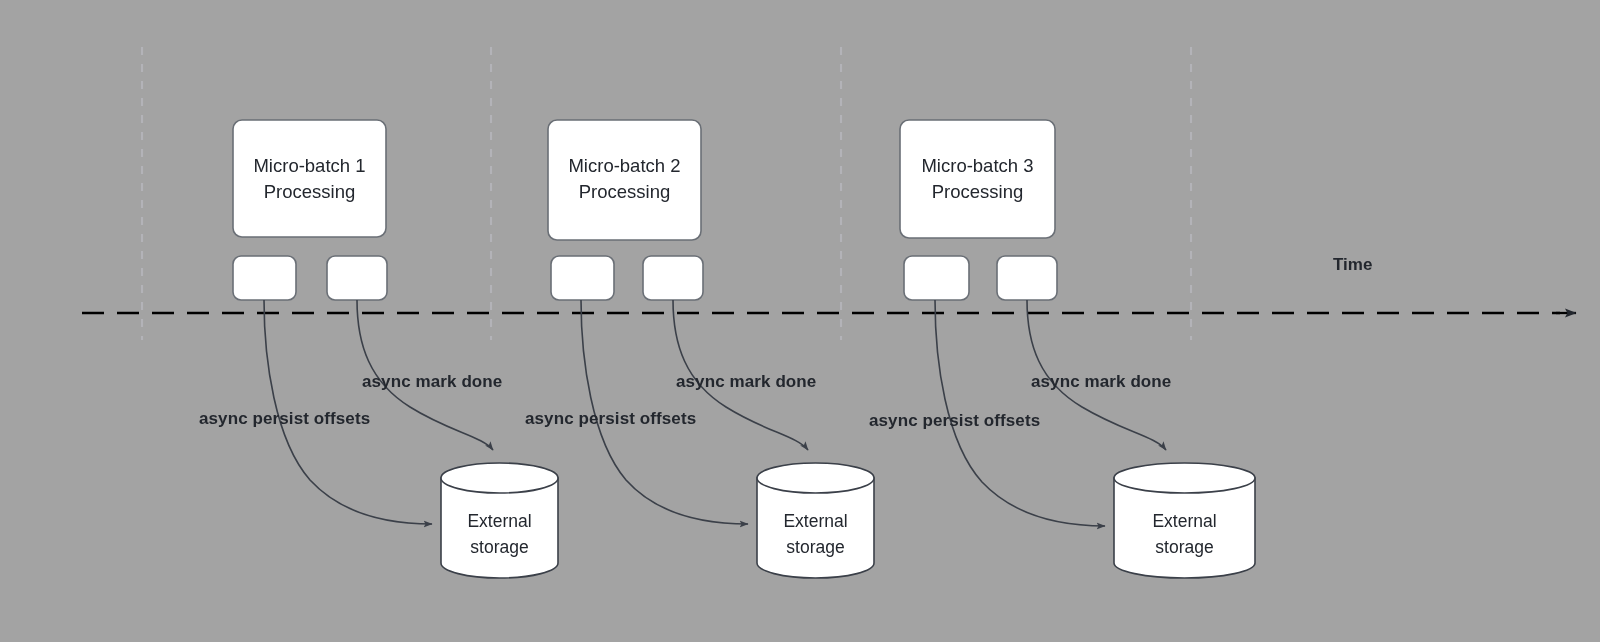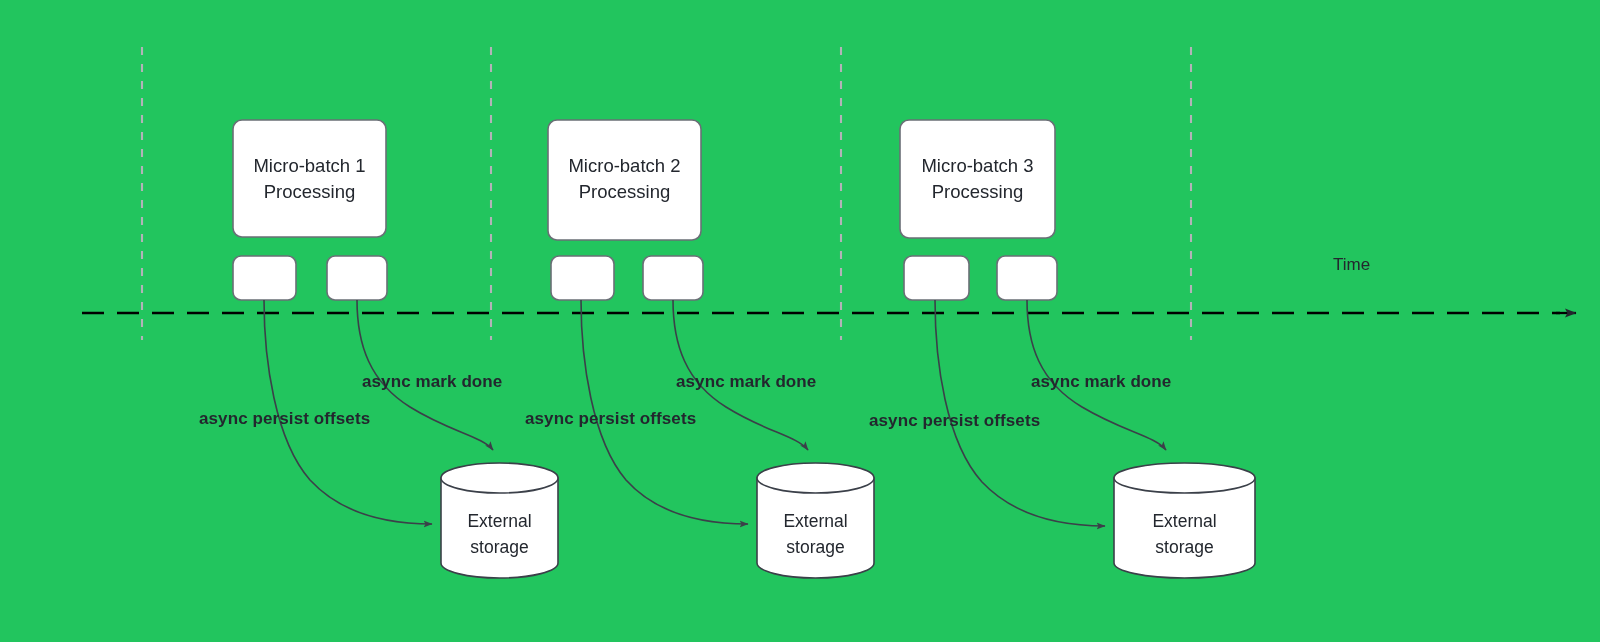--- a/index.html
+++ b/index.html
@@ -1,22 +1,22 @@
 <!DOCTYPE html>
 <html><head>
 <meta charset="utf-8">
 <style>
   html,body{margin:0;padding:0;background:#ffffff;}
   body{width:1600px;height:642px;overflow:hidden;
        font-family:"Liberation Sans","DejaVu Sans",sans-serif;}
-  #stage{position:relative;width:1600px;height:642px;background:#22c55e;}
+  #stage{position:relative;width:1600px;height:642px;background:#a3a3a3;}
   svg.layer{position:absolute;left:0;top:0;width:1600px;height:642px;}
   .lbl{position:absolute;color:#23272e;font-weight:bold;font-size:17px;
        letter-spacing:.1px;white-space:nowrap;}
-  .timelbl{position:absolute;color:#23272e;font-weight:normal;font-size:17px;
+  .timelbl{position:absolute;color:#23272e;font-weight:bold;font-size:17px;
        white-space:nowrap;}
   .boxtext{font-size:18.5px;fill:#23272e;font-family:"Liberation Sans","DejaVu Sans",sans-serif;}
   .cyltext{font-size:17.5px;fill:#23272e;font-family:"Liberation Sans","DejaVu Sans",sans-serif;}
 </style>
 </head>
 <body>
 
 <div id="stage">
 
   <svg class="layer" viewBox="0 0 1600 642">

